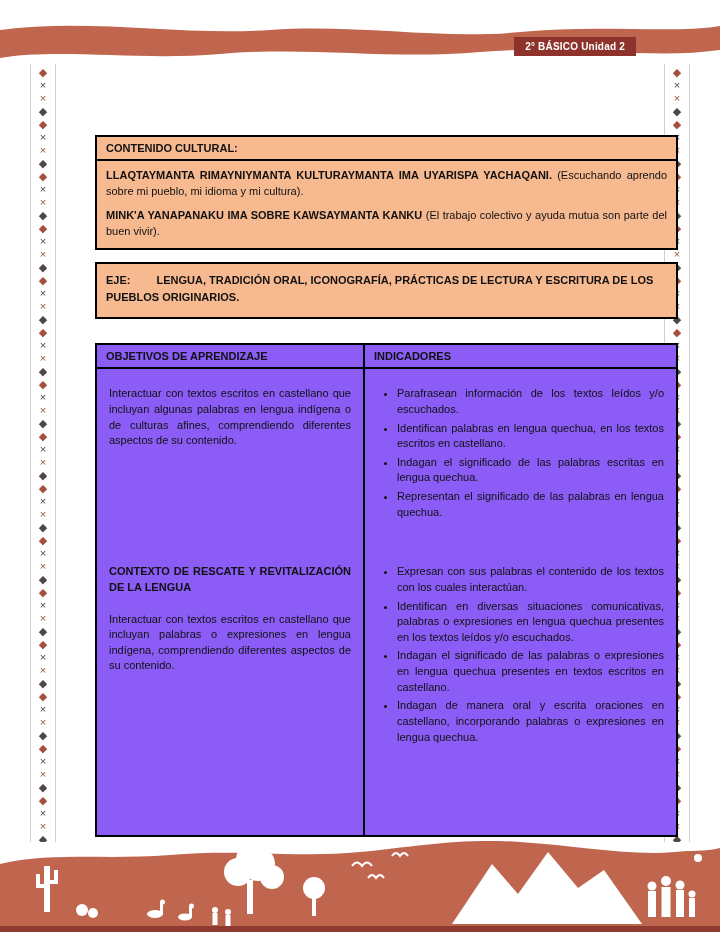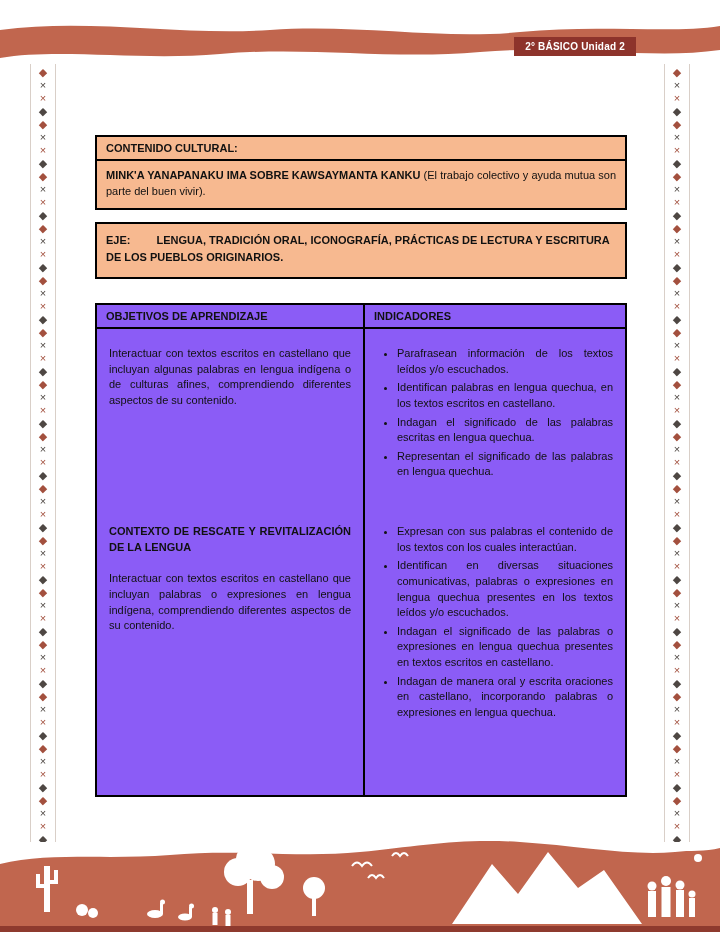--- a/index.html
+++ b/index.html
@@ -34,21 +34,21 @@
   .side-strip.right { right: 30px; }
   .strip-layer {
     position: absolute; top: 2px; left: 0; right: 0;
     white-space: pre; text-align: center;
     font-size: 11px; line-height: 13px;
   }
   .strip-layer.red  { color: #A3503E; }
   .strip-layer.dark { color: #4E4743; }
 
   
-  .content { position: absolute; left: 95px; top: 135px; width: 532px; z-index: 2; }
+  .content { position: absolute; left: 95px; top: 135px; width: 583px; z-index: 2; }
   .block { border: 2px solid #000; font-size: 11px; }
   .tinted { background: #F7B990; }
 
   .cc-header { border-bottom: 2px solid #000; font-weight: bold; padding: 5px 9px; }
   .cc-body   { padding: 7px 9px 9px; }
   .cc-item   { margin-bottom: 9px; line-height: 1.42; text-align: justify; }
   .cc-item:last-child { margin-bottom: 0; }
 
   .eje { margin-top: 12px; padding: 8px 9px 12px; }
   .eje-p { font-weight: bold; line-height: 1.5; }
@@ -327,20 +327,21 @@
 
 ◆
 </div>
 </div>
 
 <main class="content">
 
   <section class="block tinted">
     <div class="cc-header">CONTENIDO CULTURAL:</div>
     <div class="cc-body">
+      <p class="cc-item"><b>LLAQTAYMANTA RIMAYNIYMANTA KULTURAYMANTA IMA UYARISPA YACHAQANI.</b><span> (Escuchando aprendo sobre mi pueblo, mi idioma y mi cultura).</span></p>
       <p class="cc-item"><b>MINK'A YANAPANAKU IMA SOBRE KAWSAYMANTA KANKU</b><span> (El trabajo colectivo y ayuda mutua son parte del buen vivir).</span></p>
     </div>
   </section>
 
   <section class="block tinted eje">
     <p class="eje-p"><b class="eje-label">EJE:</b><b>LENGUA, TRADICIÓN ORAL, ICONOGRAFÍA, PRÁCTICAS DE LECTURA Y ESCRITURA DE LOS PUEBLOS ORIGINARIOS.</b></p>
   </section>
 
   <section class="block oa-table">
     <div class="t-row t-head">

